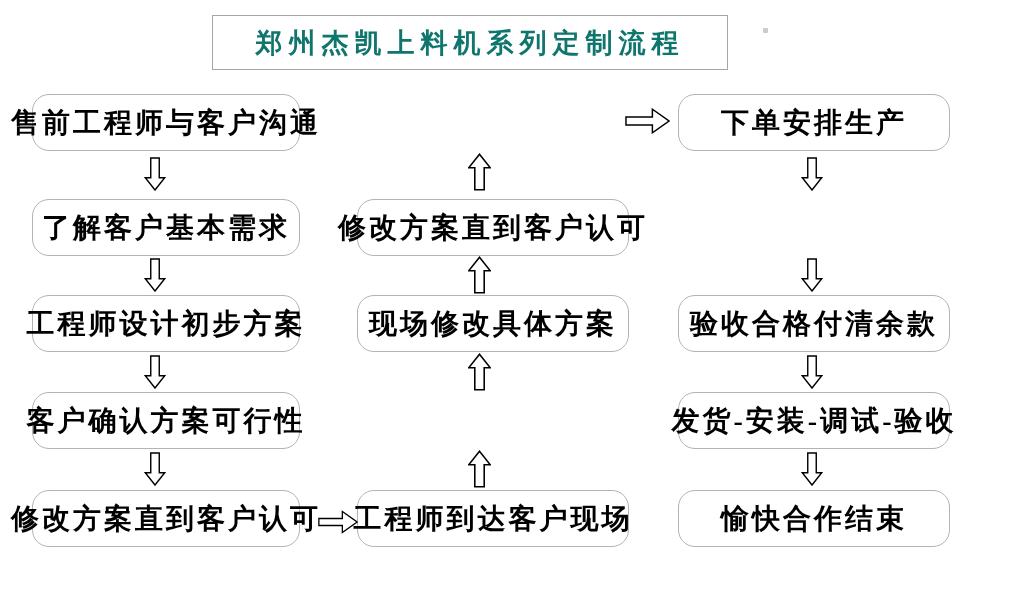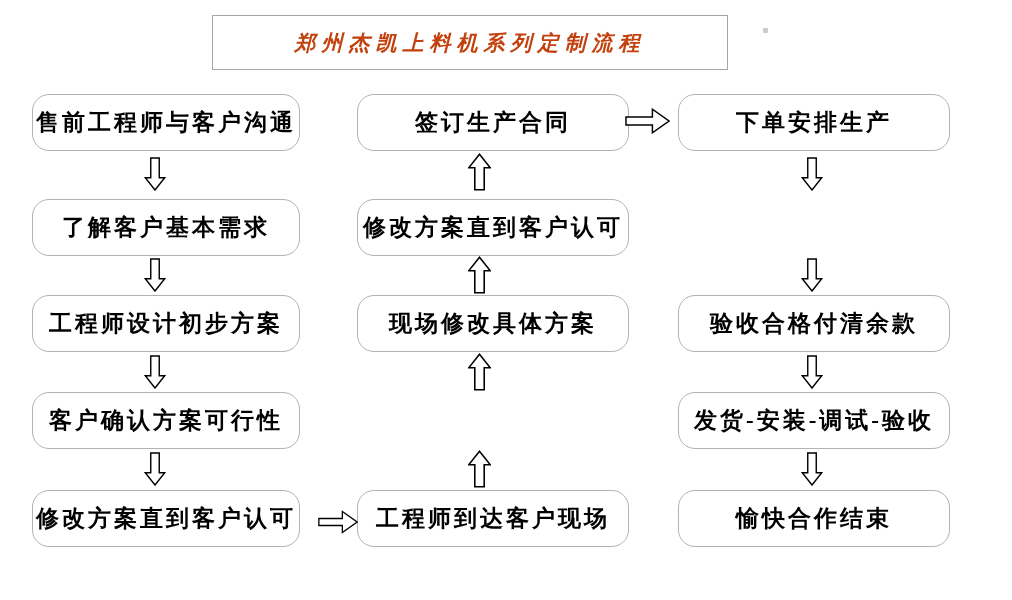--- a/index.html
+++ b/index.html
@@ -14,39 +14,38 @@
   .title-box {
     position: absolute;
     left: 212px; top: 15px;
     width: 516px; height: 55px;
     border: 1px solid #a6a6a6;
     background: #ffffff;
     display: flex; align-items: center; justify-content: center;
     box-sizing: border-box;
   }
   .title-label {
-    font-size: 21px;
+    font-size: 27px;
     font-weight: bold;
-    color: #c2410c;
+    color: #0f766e;
     letter-spacing: 6px;
     white-space: nowrap;
-    font-style: italic;
   }
   .node {
     position: absolute;
     height: 57px;
     border: 1px solid #b3b3b3;
     border-radius: 17px;
     background: #ffffff;
     display: flex; align-items: center; justify-content: center;
     box-sizing: border-box;
   }
   .node-label {
     font-weight: bold;
-    font-size: 23px;
+    font-size: 28px;
     color: #000000;
     letter-spacing: 3px;
     white-space: nowrap;
   }
   
   .cl { left: 32px;  width: 268px; }
   .cm { left: 357px; width: 272px; }
   .cr { left: 678px; width: 272px; }
   
   .r1 { top: 94px; }
@@ -83,23 +82,20 @@
   <div class="node cl r3">
     <span class="node-label">工程师设计初步方案</span>
   </div>
   <div class="node cl r4">
     <span class="node-label">客户确认方案可行性</span>
   </div>
   <div class="node cl r5">
     <span class="node-label">修改方案直到客户认可</span>
   </div>
 
-  <div class="node cm r1">
-    <span class="node-label">签订生产合同</span>
-  </div>
   <div class="node cm r2">
     <span class="node-label">修改方案直到客户认可</span>
   </div>
   <div class="node cm r3">
     <span class="node-label">现场修改具体方案</span>
   </div>
   <div class="node cm r5">
     <span class="node-label">工程师到达客户现场</span>
   </div>
 

